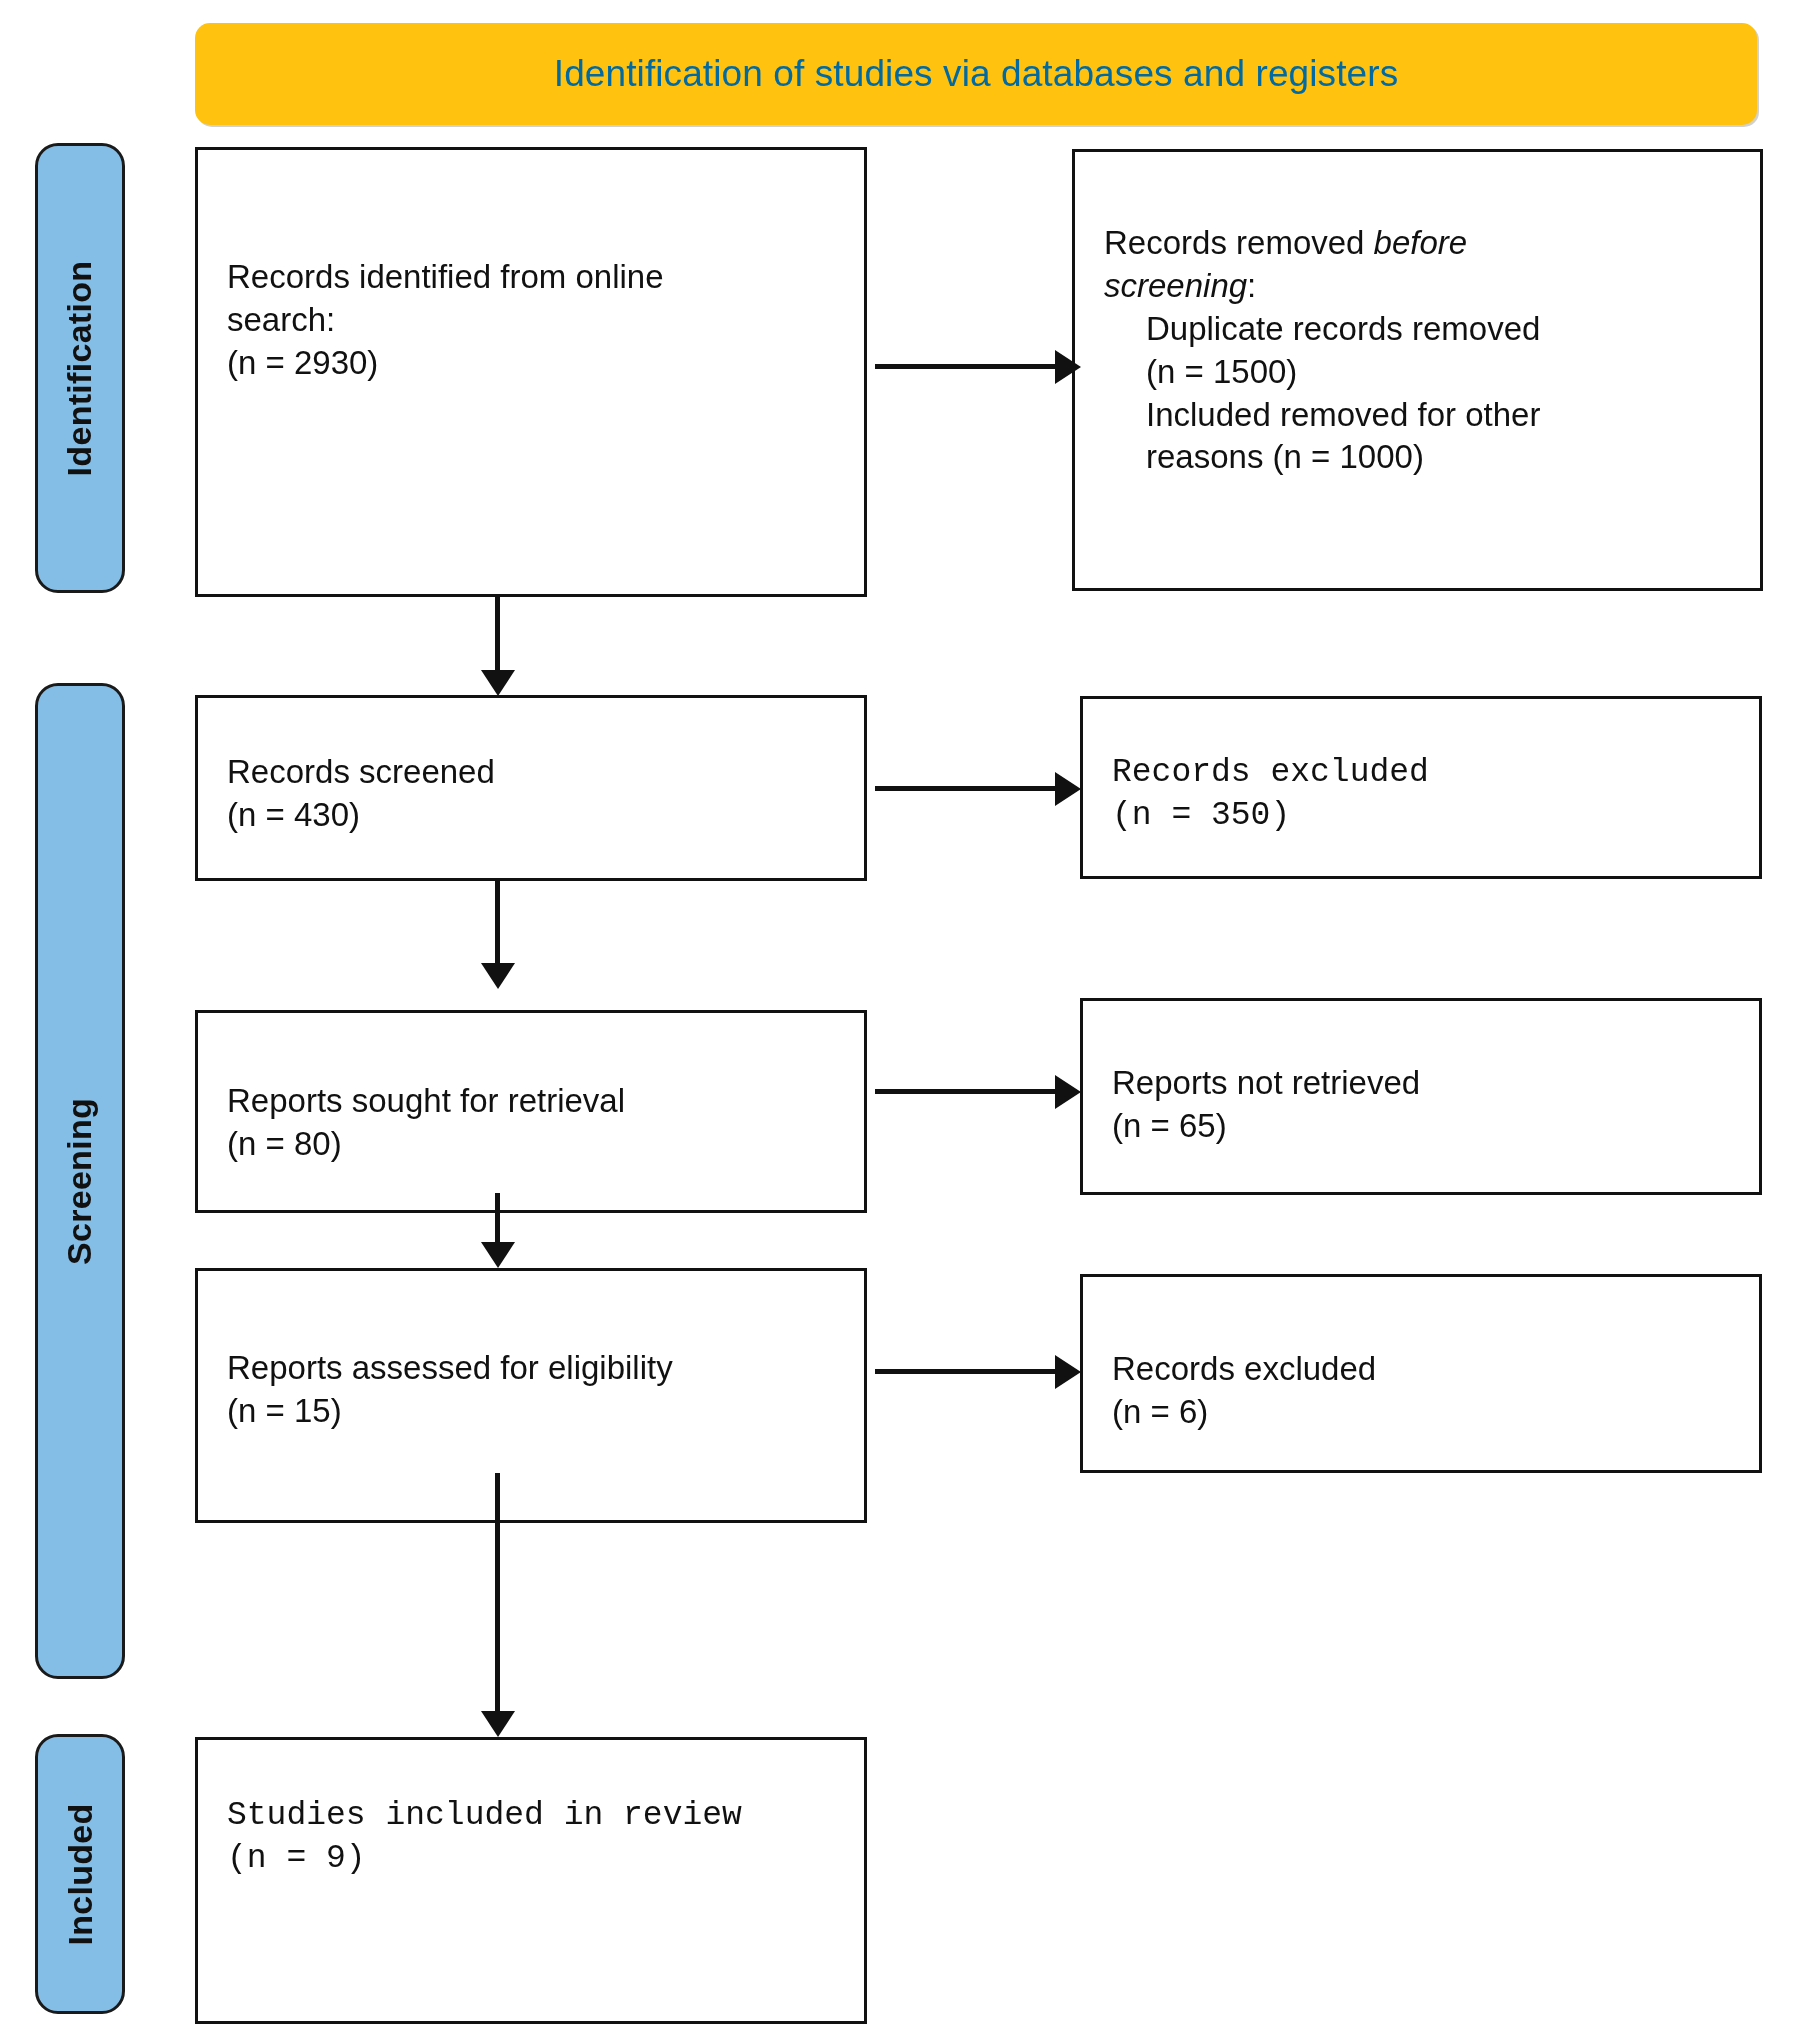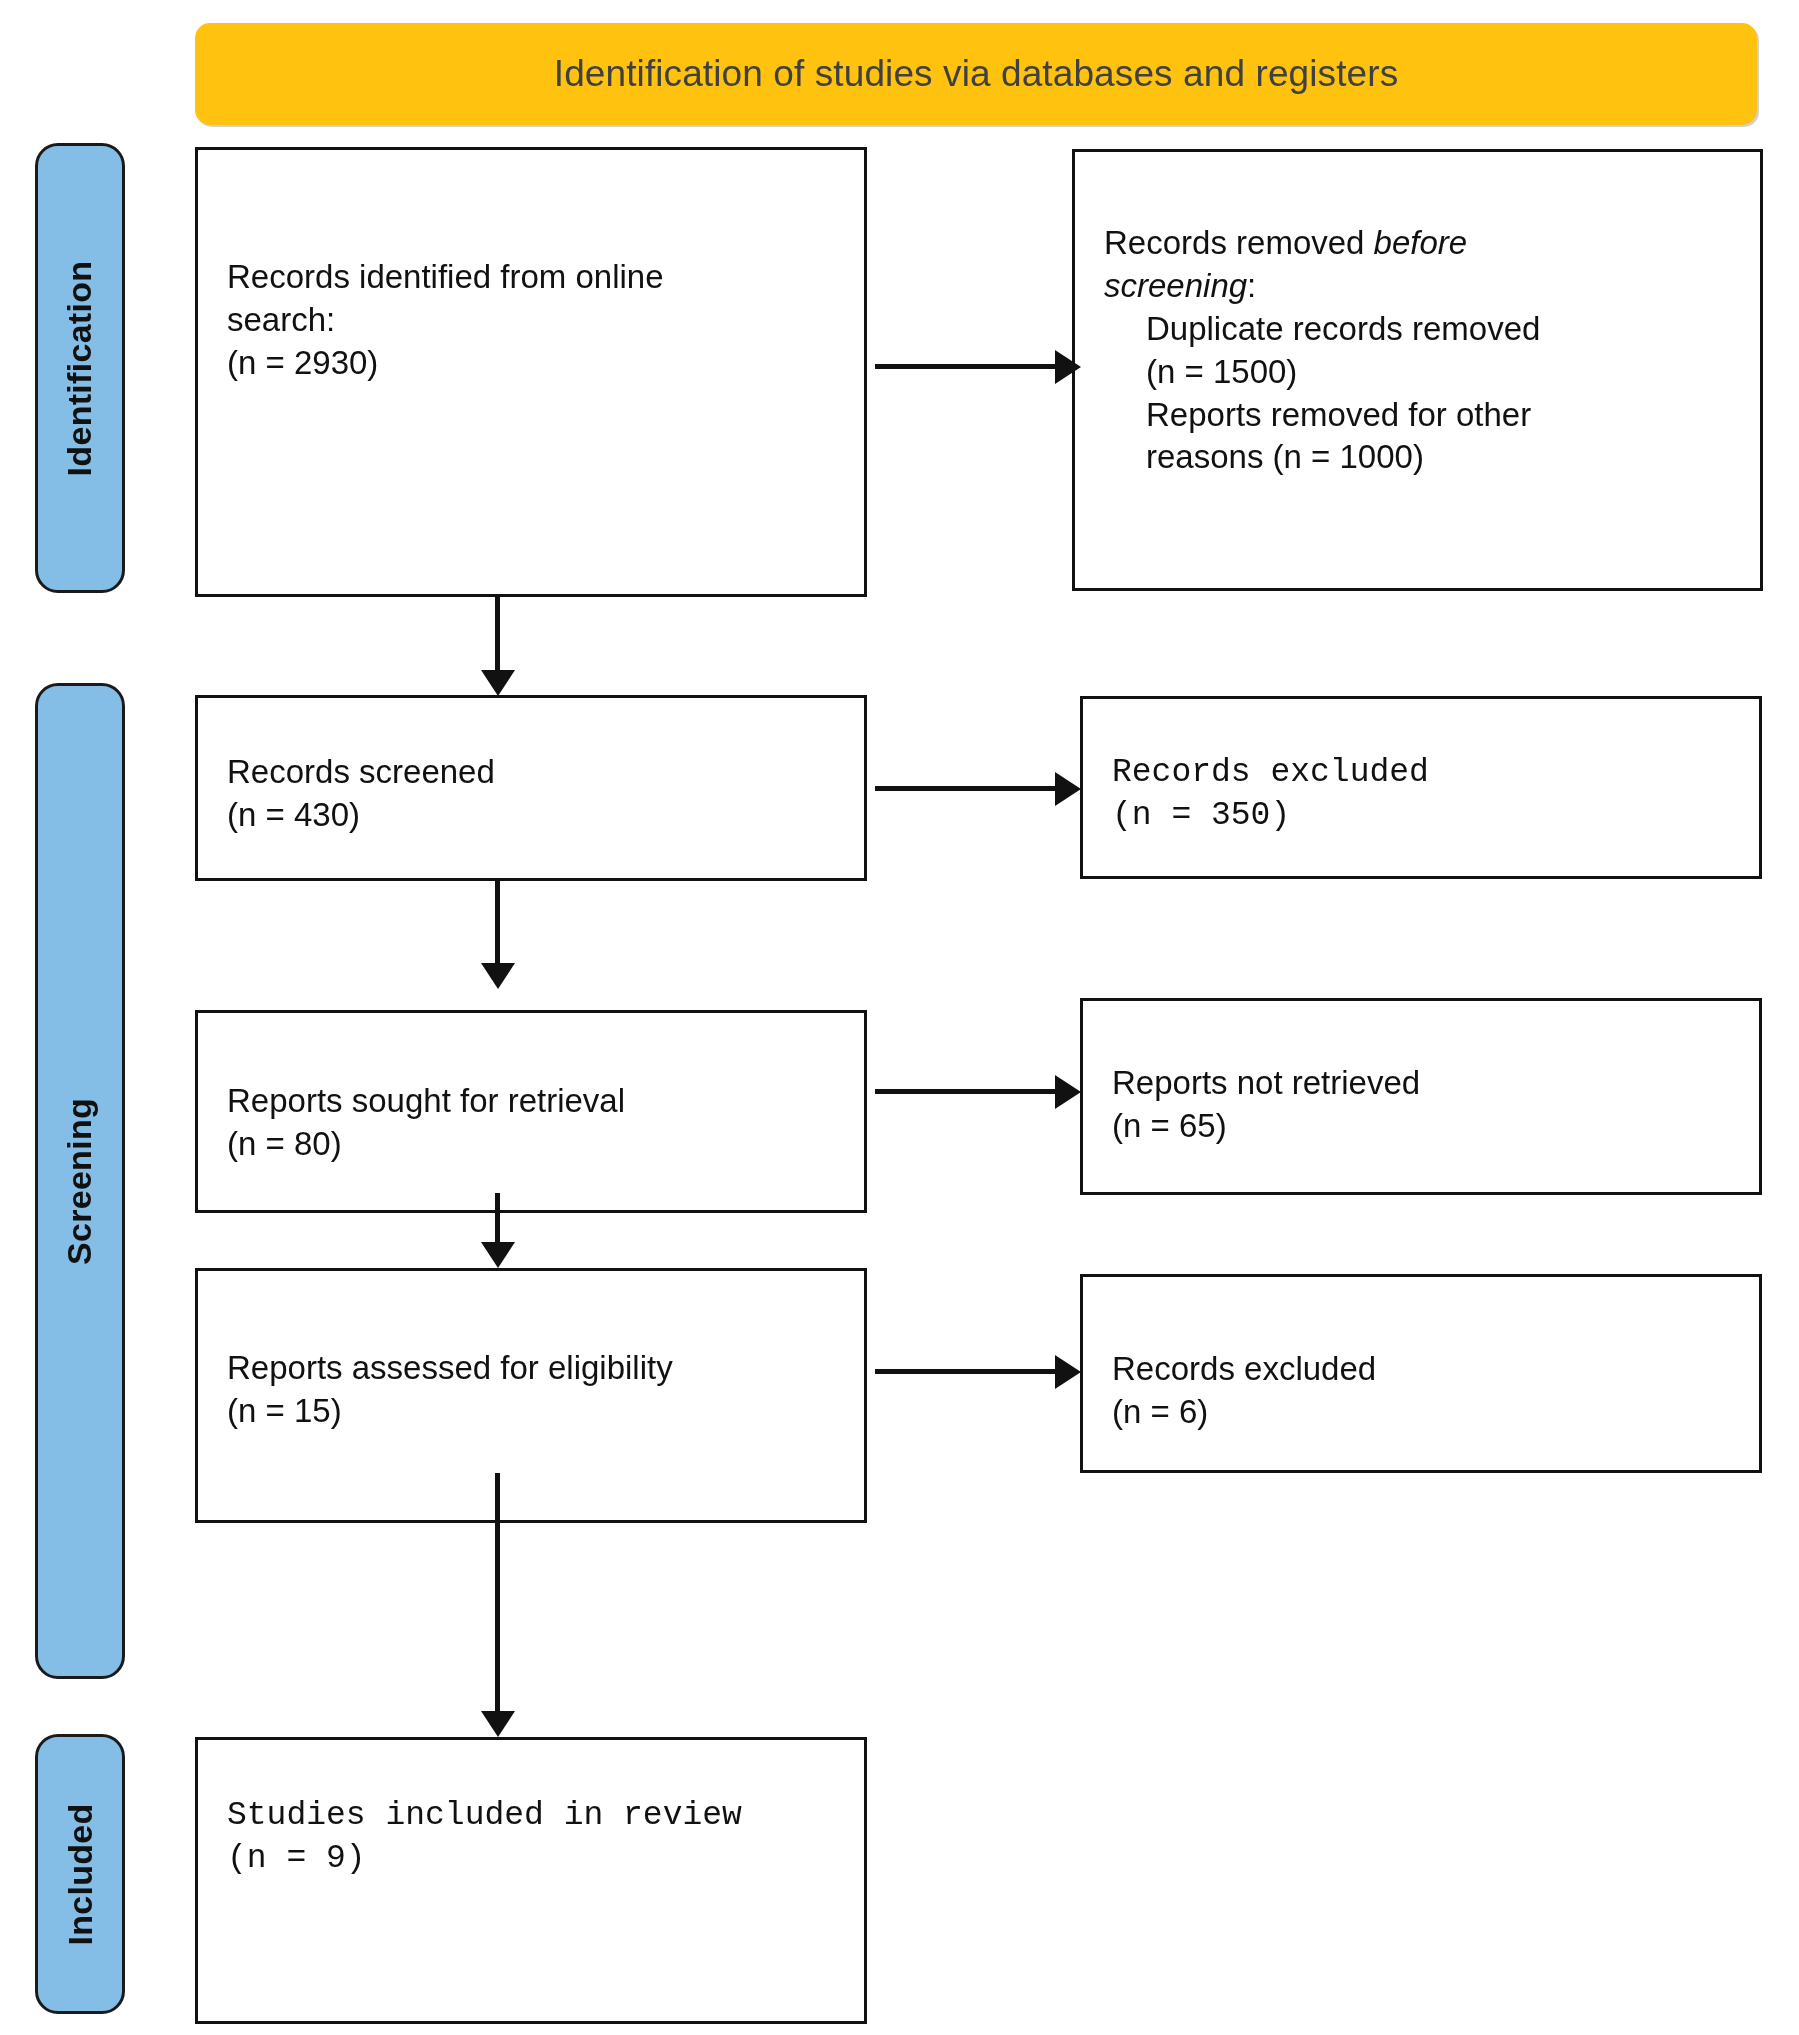--- a/index.html
+++ b/index.html
@@ -28,21 +28,21 @@
     background: #FFC20E;
     border-radius: 15px;
     box-shadow: 2px 2px 0 rgba(0,0,0,0.18);
     display: flex;
     align-items: center;
     justify-content: center;
   }
   .header-title {
     font-size: 37px;
     font-weight: 400;
-    color: #404040;
+    color: #0369a1;
     letter-spacing: 0.1px;
     text-align: center;
   }
 
   
   .stage-bar {
     position: absolute;
     left: 35px;
     width: 90px;
     background: #84BEE6;
@@ -179,21 +179,21 @@
 
   <div class="flow-box" id="box-identified">
     <div class="flow-box-text"><span>Records identified from online</span>
 <span>search:</span>
 <span>(n = 2930)</span></div>
   </div>
 
   <div class="flow-box" id="box-removed">
     <div class="flow-box-text"><span>Records removed </span><span class="ital">before</span>
 <span class="ital">screening</span><span>:</span>
-<span class="indent">Duplicate records removed</span><span class="indent">(n = 1500)</span><span class="indent">Reports removed for other</span><span class="indent">reasons (n = 1000)</span></div>
+<span class="indent">Duplicate records removed</span><span class="indent">(n = 1500)</span><span class="indent">Included removed for other</span><span class="indent">reasons (n = 1000)</span></div>
   </div>
 
   <div class="flow-box" id="box-screened">
     <div class="flow-box-text"><span>Records screened</span>
 <span>(n = 430)</span></div>
   </div>
 
   <div class="flow-box" id="box-excluded-1">
     <div class="flow-box-text"><span>Records excluded</span>
 <span>(n = 350)</span></div>

